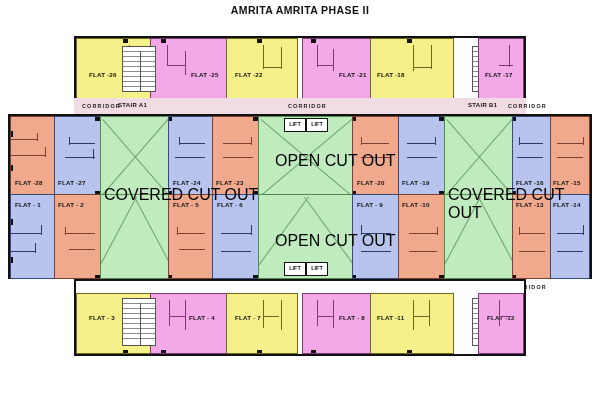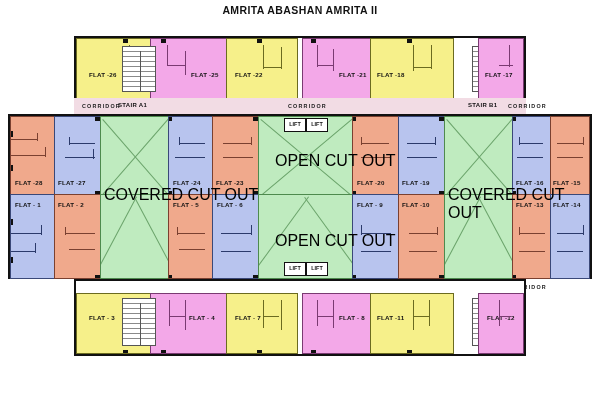--- a/index.html
+++ b/index.html
@@ -60,21 +60,21 @@
   
   .col{position:absolute;background:#111;width:5px;height:5px;}
   .col.t{width:4px;height:6px;}
 
   
   #footer{position:absolute;left:0;top:366px;width:600px;height:45px;}
 </style>
 </head>
 <body>
 
-<div id="page-title">AMRITA ABASHAN AMRITA II</div>
+<div id="page-title">AMRITA AMRITA PHASE II</div>
 
 <div id="plan">
 
   <div class="frame" style="left:66px;top:0px;width:452px;height:78px;"></div>
 
   <div class="cell c-yellow" style="left:68px;top:2px;width:88px;height:64px;">
     <span class="lbl" style="left:12px;top:32px;">FLAT -26</span>
     <span class="wall y h" style="left:52px;top:6px;width:1.3px;height:22px;"></span>
     <span class="wall y v" style="left:52px;top:6px;height:24px;"></span>
     <span class="wall y h" style="left:52px;top:28px;width:20px;"></span>

